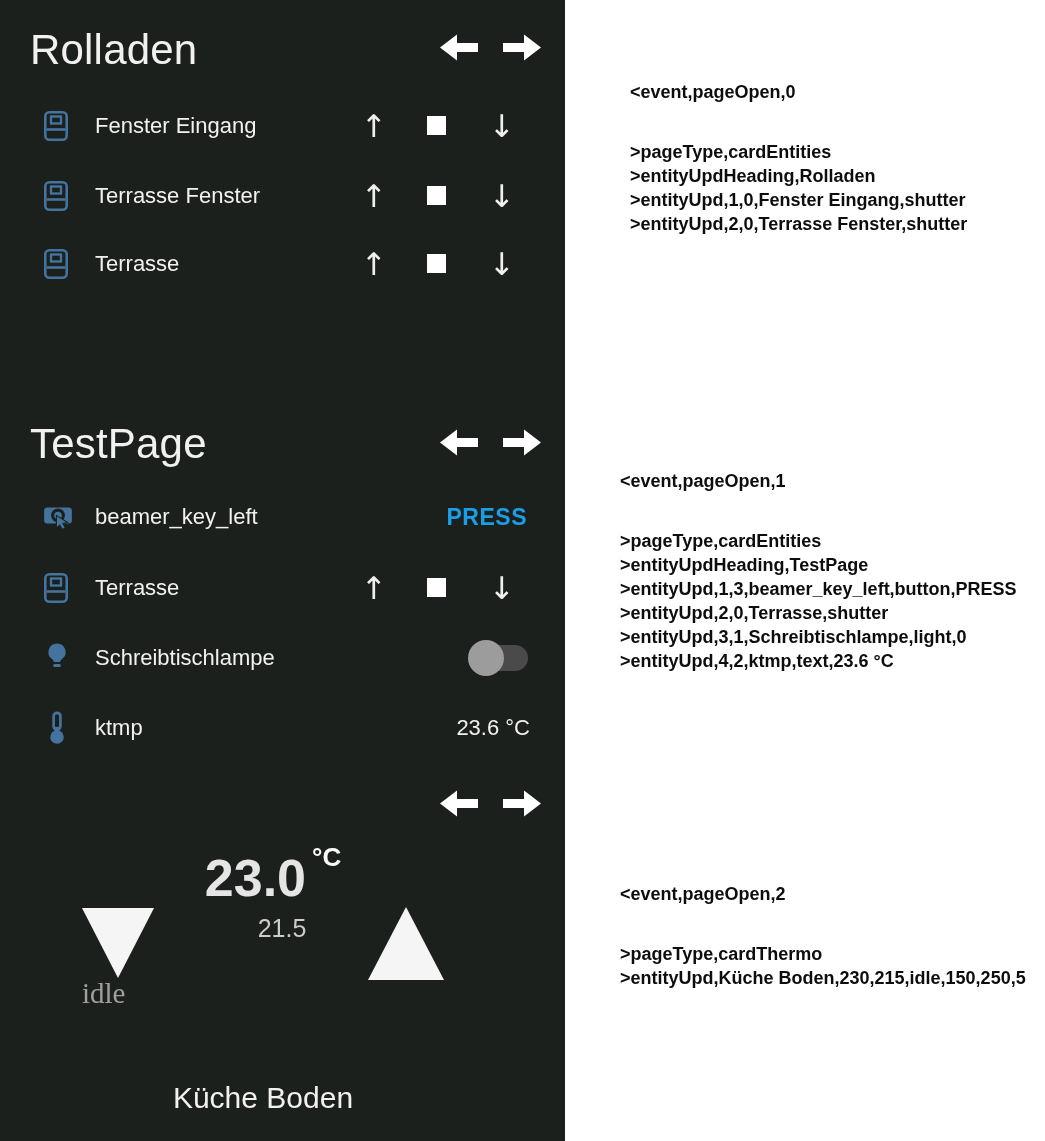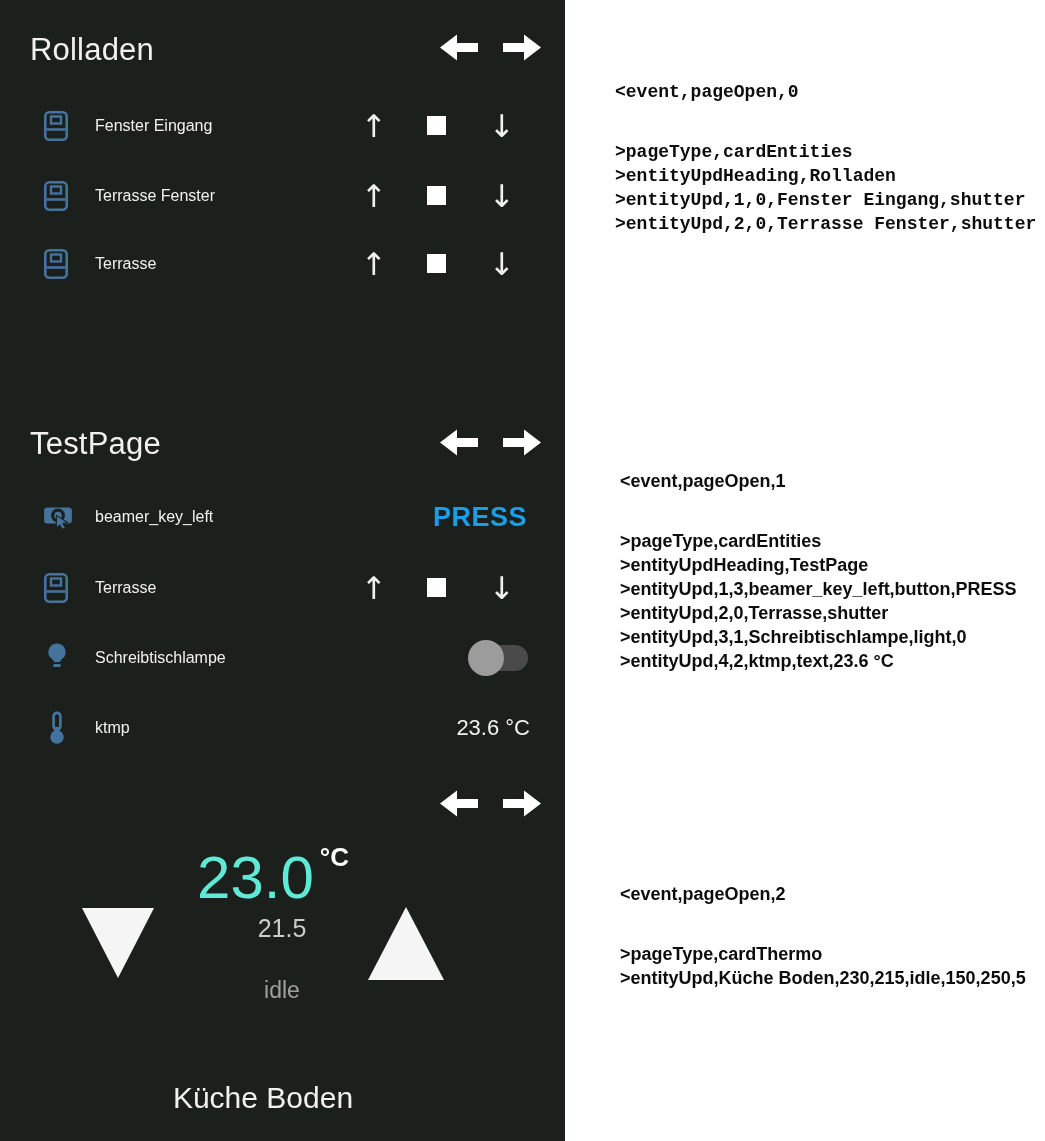--- a/index.html
+++ b/index.html
@@ -2,59 +2,59 @@
 <html style="--page_bg: #ffffff; --panel_bg: #1c201c; --entity_icon: #44739e; --press_text: #1a9ee8; --text_primary: #f1f1f1; --setpoint_text: #cccccc; --state_text: #a0a0a0; --toggle_track: #4a4a4a; --toggle_knob: #9c9c9c; --protocol_text: #0d0d0d;"><head>
 <meta charset="utf-8">
 <style>
   html,body{margin:0;padding:0;background:#fff;}
   .stage{position:relative;width:1045px;height:1141px;overflow:hidden;
          background:var(--page_bg,#ffffff);
          font-family:"Liberation Sans",sans-serif;}
   
   .panel{position:absolute;left:0;top:0;width:565px;height:1141px;
          background:var(--panel_bg,#1c201c);}
-  .card-heading{position:absolute;left:30px;font-size:31px;line-height:40px;
+  .card-heading{position:absolute;left:30px;font-size:42px;line-height:40px;
          color:var(--text_primary,#f2f2f2);letter-spacing:.2px;}
   .nav-arrow{position:absolute;width:38px;height:29px;color:#ffffff;}
   .nav-arrow svg{display:block;}
   .entity-row{position:absolute;left:0;width:565px;height:56px;}
   .entity-icon{position:absolute;top:50%;transform:translateY(-50%);
          color:var(--entity_icon,#44739e);}
   .entity-icon svg{display:block;}
   .entity-label{position:absolute;left:95px;top:50%;transform:translateY(-50%);
-         font-size:16px;color:var(--text_primary,#eaeaea);white-space:nowrap;}
+         font-size:22px;color:var(--text_primary,#eaeaea);white-space:nowrap;}
   .ctl-arrow{position:absolute;top:50%;transform:translateY(-50%);width:30px;
          text-align:center;font-size:31px;line-height:31px;
          font-family:"DejaVu Sans","Liberation Sans",sans-serif;
          color:#f0f0f0;cursor:default;}
   .ctl-up{left:359px;} .ctl-down{left:487px;}
   .ctl-stop{position:absolute;left:427px;top:50%;margin-top:-10px;
          width:19px;height:19px;background:#ffffff;}
   .press-btn{position:absolute;right:38px;top:50%;transform:translateY(-50%);
-         font-size:27px;font-weight:600;letter-spacing:.5px;
+         font-size:23px;font-weight:600;letter-spacing:.5px;
          color:var(--press_text,#1a9ee8);text-align:right;}
   .value-text{position:absolute;right:35px;top:50%;transform:translateY(-50%);
          font-size:22px;color:var(--text_primary,#eaeaea);}
   .toggle{position:absolute;left:470px;top:50%;margin-top:-13px;width:58px;
          height:26px;border-radius:13px;background:var(--toggle_track,#4a4a4a);}
   .toggle .knob{position:absolute;left:-2px;top:-5px;width:36px;height:36px;
          border-radius:50%;background:var(--toggle_knob,#9c9c9c);}
   
   .thermo-temp-wrap{position:absolute;left:0;top:840px;width:546px;
          display:flex;justify-content:center;align-items:flex-start;}
-  .thermo-current{font-size:60px;line-height:76px;font-weight:400;
-         color:#5eead4;}
+  .thermo-current{font-size:52px;line-height:76px;font-weight:700;
+         color:#e5e5e5;}
   .thermo-unit{font-size:26px;line-height:26px;font-weight:700;color:#fafafa;
          margin-left:6px;margin-top:4px;}
   .thermo-tri{position:absolute;color:#f5f5f5;cursor:default;}
   .thermo-tri svg{display:block;}
   .thermo-setpoint{position:absolute;left:82px;top:914px;width:400px;
          text-align:center;font-size:25px;color:var(--setpoint_text,#c9c9c9);}
   .thermo-state{position:absolute;left:82px;top:977px;width:400px;
-         text-align:center;font-size:23px;color:var(--state_text,#9f9f9f);}
+         font-size:29px;color:var(--state_text,#9f9f9f);font-family:Liberation Serif, serif;}
   .thermo-title{position:absolute;left:63px;top:1081px;width:400px;
          text-align:center;font-size:30px;color:var(--text_primary,#f0f0f0);}
   
   .proto-block{position:absolute;color:var(--protocol_text,#0d0d0d);
          font-size:18px;font-weight:700;line-height:24px;white-space:nowrap;}
   .proto-lines{margin-top:36px;}
 </style>
 </head>
 <body>
 
@@ -205,21 +205,21 @@
       <svg width="76" height="73" viewBox="0 0 76 73">
           <polygon fill="currentColor" points="38,0 76,73 0,73"></polygon>
         </svg>
     </div>
 
     <div class="thermo-setpoint">21.5</div>
     <div class="thermo-state">idle</div>
     <div class="thermo-title">Küche Boden</div>
   </div>
 
-  <div class="proto-block" style="left:615px;top:80px;font-family:Liberation Mono, monospace;">
+  <div class="proto-block" style="left:630px;top:80px;">
     <div>&lt;event,pageOpen,0</div>
     <div class="proto-lines">
       <div>&gt;pageType,cardEntities</div>
       <div>&gt;entityUpdHeading,Rolladen</div>
       <div>&gt;entityUpd,1,0,Fenster Eingang,shutter</div>
       <div>&gt;entityUpd,2,0,Terrasse Fenster,shutter</div>
     </div>
   </div>
 
   <div class="proto-block" style="left:620px;top:469px;">

